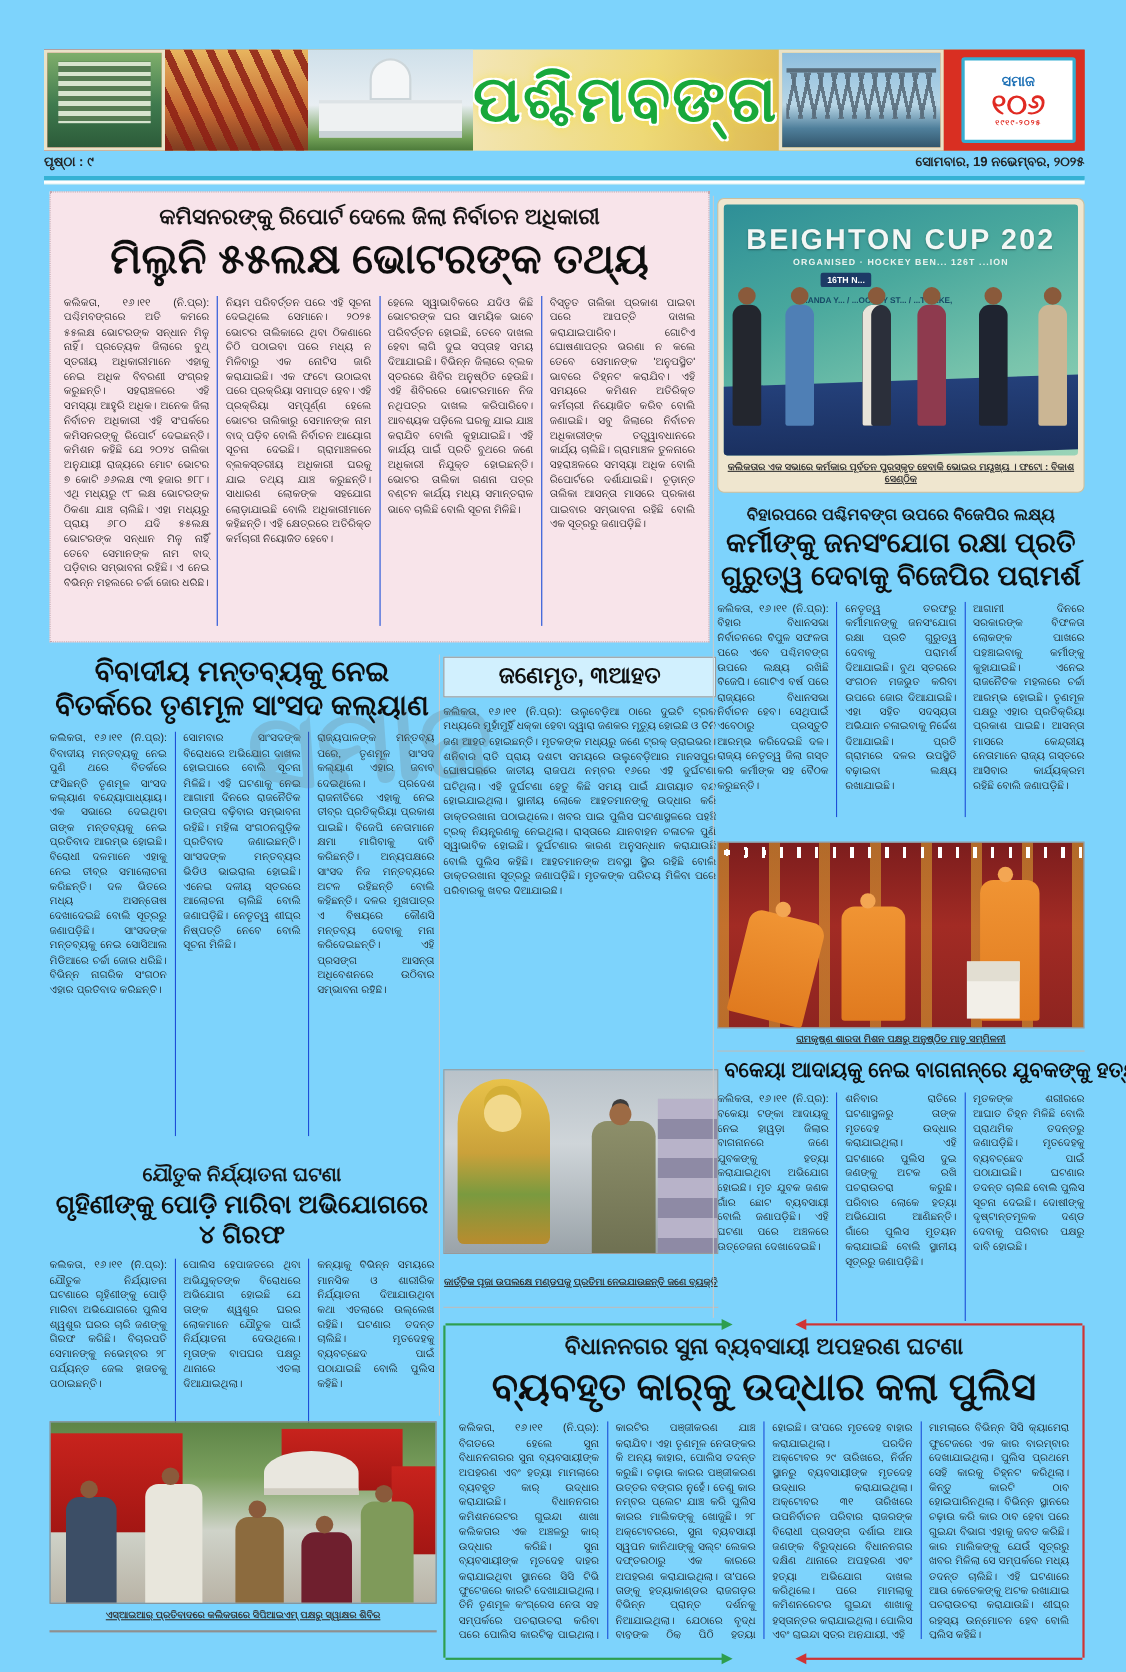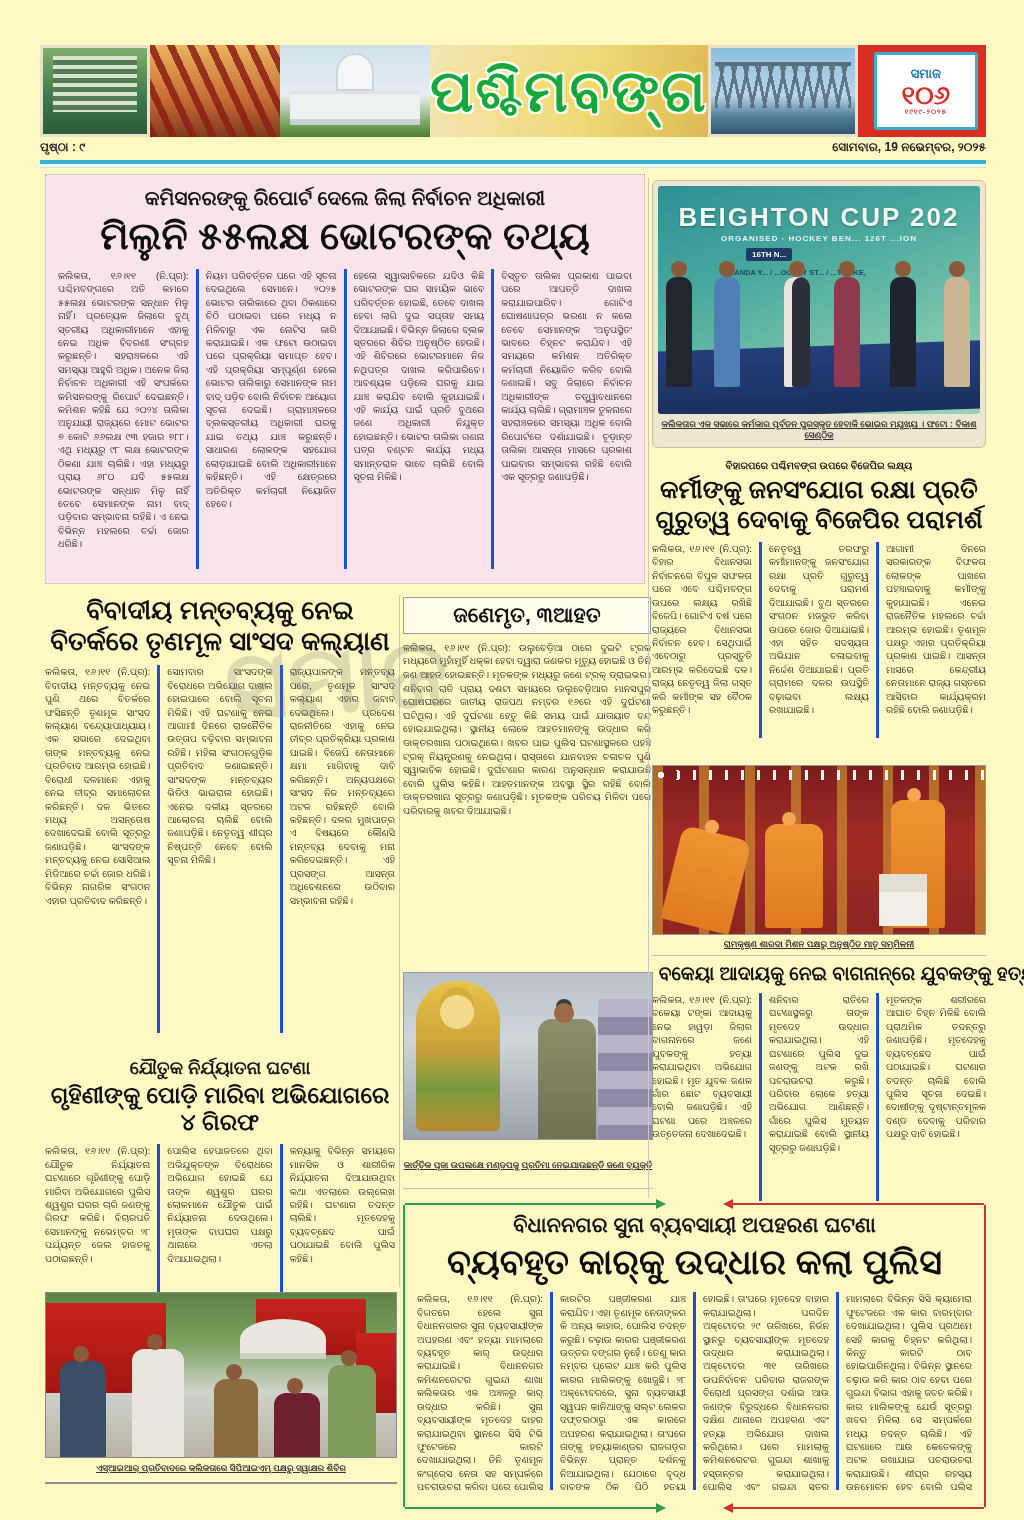--- a/index.html
+++ b/index.html
@@ -1,18 +1,18 @@
 <!DOCTYPE html>
 <html><head>
 <meta charset="utf-8">
 <style>
   * { margin:0; padding:0; box-sizing:border-box; }
   html,body { width:1024px; height:1520px; background:#ffffff; overflow:hidden;
               font-family:"Liberation Sans","DejaVu Sans",sans-serif; }
-  #page { position:relative; width:1024px; height:1520px; background:#fef9c3; }
+  #page { position:relative; width:1024px; height:1520px; background:#7dd3fc; }
 
   
   #masthead { position:absolute; left:40px; top:45px; width:946px; height:92px;
               display:flex; overflow:hidden; background:linear-gradient(100deg,#b93a2e 0%,#d8822f 14%,#f3e6b8 40%,#eed977 58%,#d9b24a 74%,#c24a35 100%); }
   .mh-tile { position:relative; height:100%; flex:none; }
   .tile-bldg { width:110px; background:linear-gradient(180deg,#7fae6b 0%,#3f7a4e 55%,#2c5b39 100%);
                border:3px solid #e9e2c8; }
   .tile-bldg:before { content:""; position:absolute; inset:8px 10px 22px 10px;
                background:repeating-linear-gradient(180deg,#d7e4cf 0 4px,#567c54 4px 9px); }
   .tile-truss { width:130px; background:linear-gradient(180deg,#e8b55e 0%,#c66a33 60%,#7e3b20 100%); }
@@ -40,21 +40,21 @@
 
   #folio { position:absolute; left:40px; top:140px; width:946px; height:18px;
            display:flex; justify-content:space-between; font-size:12px; font-weight:700; color:#222; }
   #folio-rule { position:absolute; left:40px; top:160px; width:946px; height:4px;
                 background:#35b2d4; box-shadow:0 3px 0 #fff,0 4px 0 #bfe6ef; }
 
   
   .kicker { text-align:center; font-weight:700; color:#151515; }
   .headline { text-align:center; font-weight:800; color:#0e0e0e; line-height:1.18; }
   .cols { display:flex; }
-  .cols > .col + .col { border-left:3px solid #1d4ed8; margin-left:7px; padding-left:7px; }
+  .cols > .col + .col { border-left:1px solid #1d4ed8; margin-left:7px; padding-left:7px; }
   .col { flex:1; font-size:9.6px; line-height:1.4; text-align:justify; color:#1d1d1d; }
   .caption { text-align:center; font-size:9.5px; font-weight:700; color:#333;text-decoration:underline; }
   .vrule { position:absolute; width:1px; background:#c9c9c9; }
   .hrule { position:absolute; height:1px; background:#bcbcbc; }
 
   
   #story-voters { position:absolute; left:45px; top:174px; width:600px; height:410px;
                   background:#f8e4ea; border:1px dotted #c2a8b1; padding:10px 12px; }
   #story-voters .kicker { font-size:20px; margin-top:2px; }
   #story-voters .headline { font-size:38px; margin:4px 0 10px 0; }
@@ -74,21 +74,21 @@
   .bn-badge { position:absolute; top:62px; left:88px; background:#1d3b66; color:#fff; font-size:8px;
               font-weight:700; padding:2px 6px; border-radius:2px; }
   .bn-venue { position:absolute; top:80px; left:70px; color:#174a66; font-size:7.5px; font-weight:700; line-height:1.8; }
   .person { position:absolute; bottom:12%; width:26px; height:110px; border-radius:10px 10px 2px 2px; }
   .person:before { content:""; position:absolute; top:-16px; left:5px; width:16px; height:16px;
                    border-radius:50%; background:#8a5a3b; }
   #photo-beighton .caption { margin-top:5px; font-size:8.8px; }
 
   
   #story-bjp { position:absolute; left:652px; top:460px; width:334px; }
-  #story-bjp .kicker { font-size:10px; }
+  #story-bjp .kicker { font-size:15px; }
   #story-bjp .headline { font-size:25px; margin:3px 0 8px 0; }
   #story-bjp .cols { height:196px; overflow:hidden; }
 
   
   #photo-mission { position:absolute; left:652px; top:765px; width:334px; }
   .mission-img { position:relative; width:100%; height:170px; overflow:hidden; border:1px solid #999;
                  background:linear-gradient(180deg,#7c1d1d 0%,#a22b24 45%,#8e2420 100%); }
   .mission-img:before { content:""; position:absolute; inset:0;
        background:repeating-linear-gradient(90deg,rgba(222,170,52,.55) 0 10px,transparent 10px 46px); }
   .garland { position:absolute; top:4px; left:0; right:0; height:10px;

